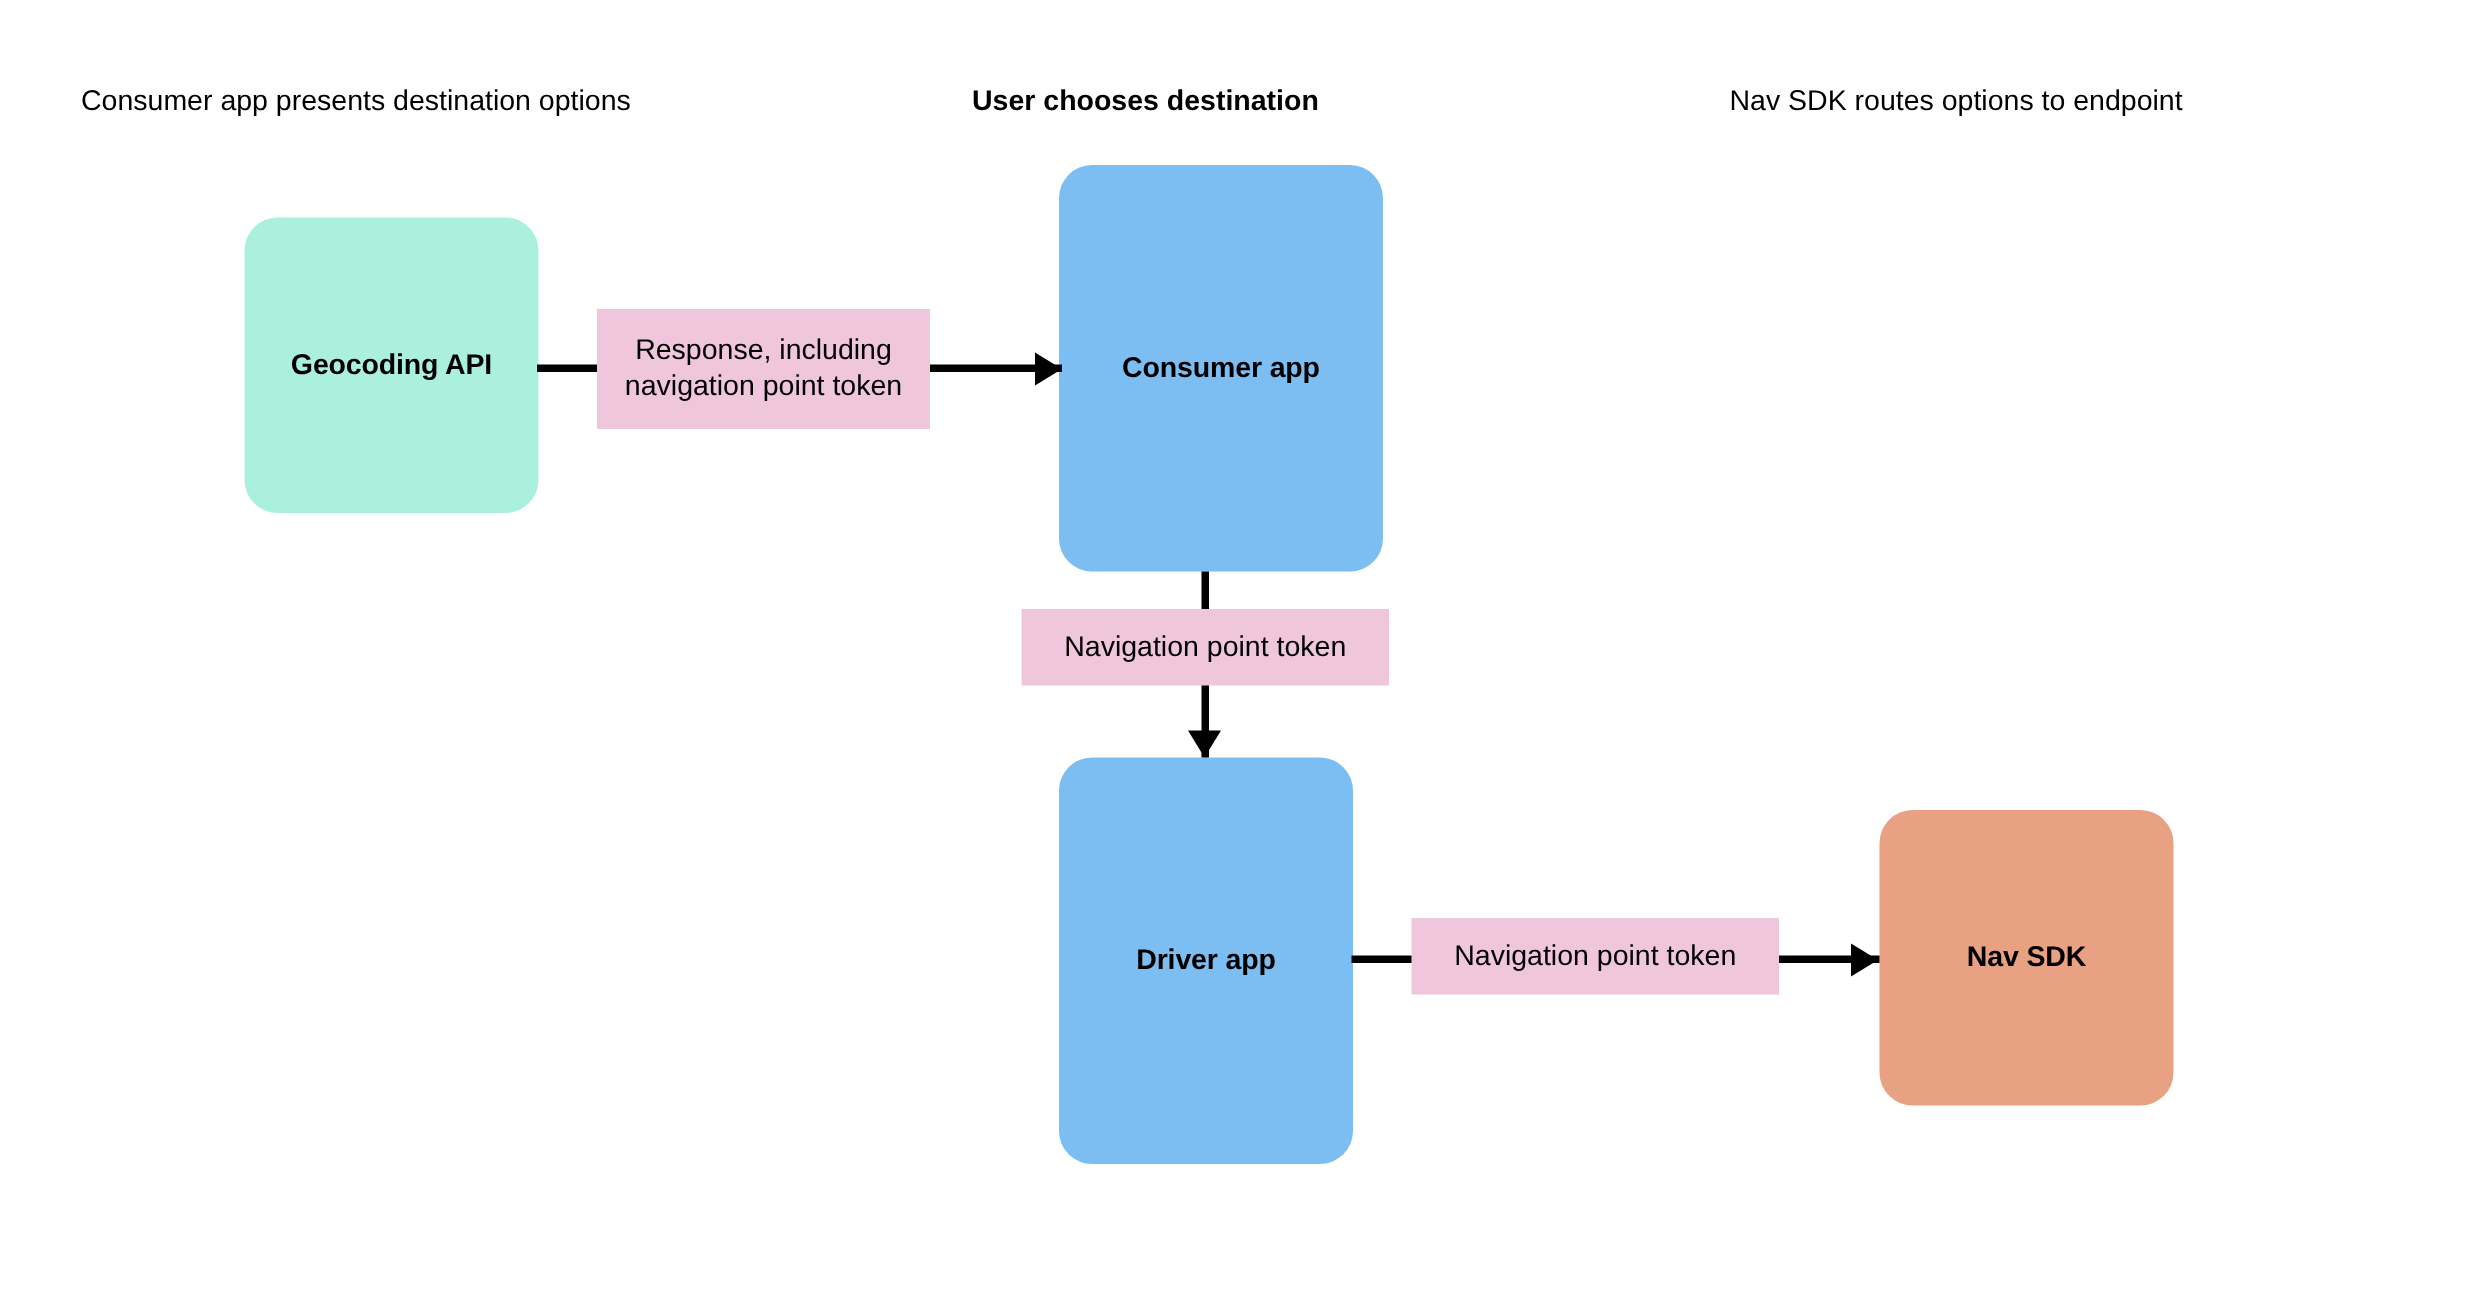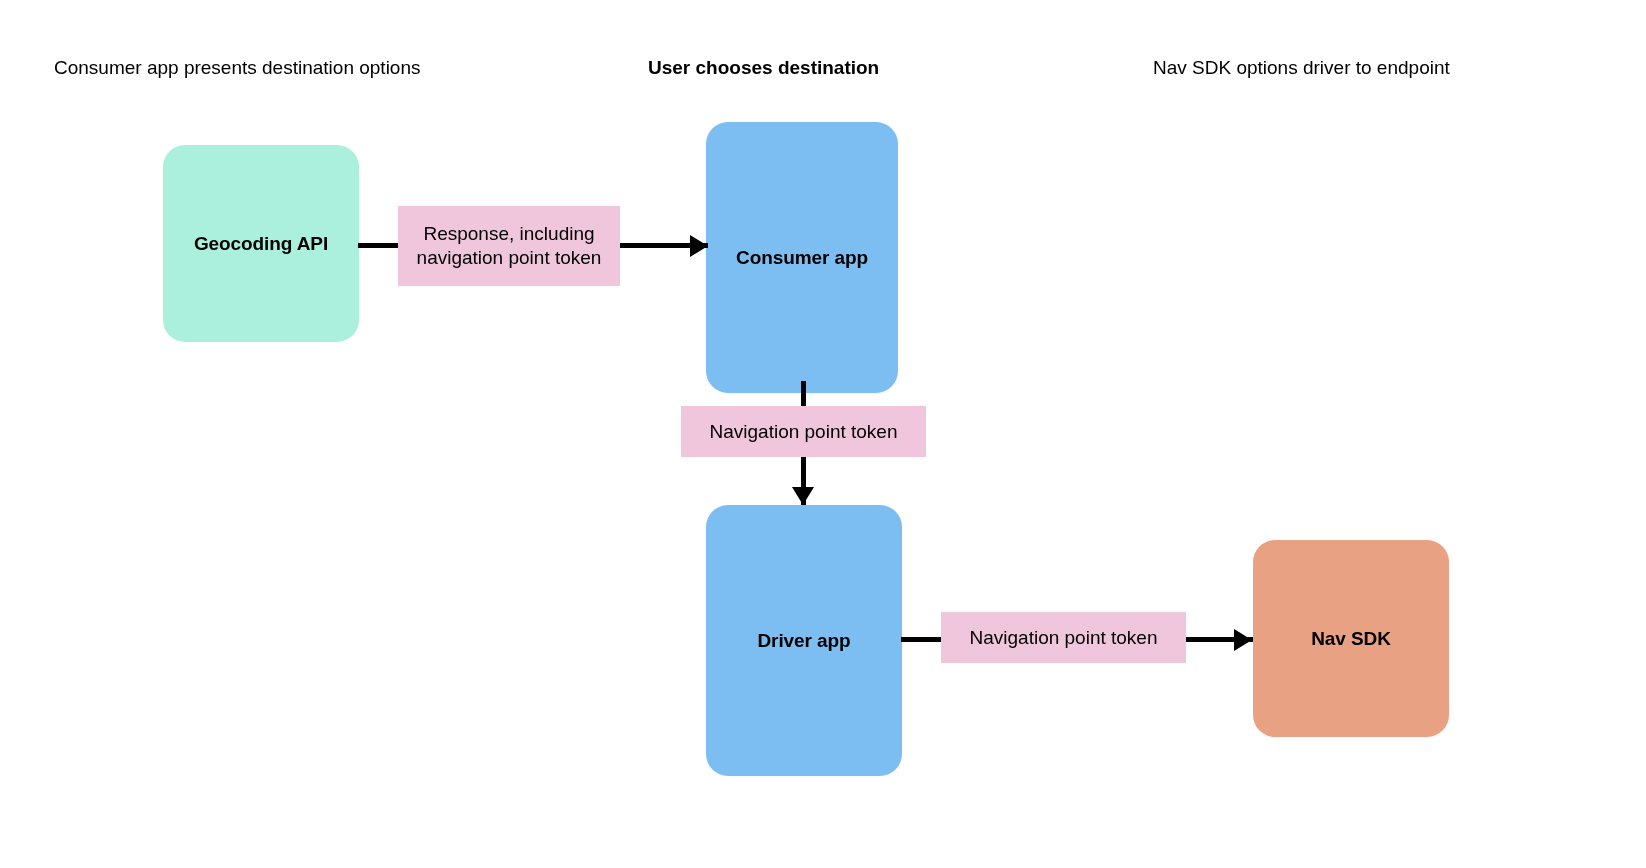--- a/index.html
+++ b/index.html
@@ -99,36 +99,36 @@
 </style>
 </head>
 <body>
 
 <div id="canvas">
 
   <div class="col-header" style="left:54px; top:54px;">Consumer app presents destination options</div>
 
   <div class="col-header" style="left:648px; top:54px;font-weight:bold;">User chooses destination</div>
 
-  <div class="col-header" style="left:1153px; top:54px;">Nav SDK options driver to endpoint</div>
+  <div class="col-header" style="left:1153px; top:54px;">Nav SDK routes options to endpoint</div>
 
   <div class="edge-line-h" style="left:358px; top:243px; width:350px;"></div>
   <div class="arrowhead-right" style="left:690px; top:235px;"></div>
 
   <div class="edge-line-v" style="left:801px; top:381px; height:124px;"></div>
   <div class="arrowhead-down" style="left:792px; top:487px;"></div>
 
   <div class="edge-line-h" style="left:901px; top:637px; width:352px;"></div>
   <div class="arrowhead-right" style="left:1234px; top:629px;"></div>
 
   <div class="node" style="left:163px; top:145px; width:196px; height:197px; background:#abf0dc;">
     <span class="node-label">Geocoding API</span>
   </div>
 
-  <div class="node" style="left:706px; top:122px; width:192px; height:271px; background:#7cbdf2;">
+  <div class="node" style="left:706px; top:110px; width:216px; height:271px; background:#7cbdf2;">
     <span class="node-label">Consumer app</span>
   </div>
 
   <div class="node" style="left:706px; top:505px; width:196px; height:271px; background:#7cbdf2;">
     <span class="node-label">Driver app</span>
   </div>
 
   <div class="node" style="left:1253px; top:540px; width:196px; height:197px; background:#e9a183;">
     <span class="node-label">Nav SDK</span>
   </div>

